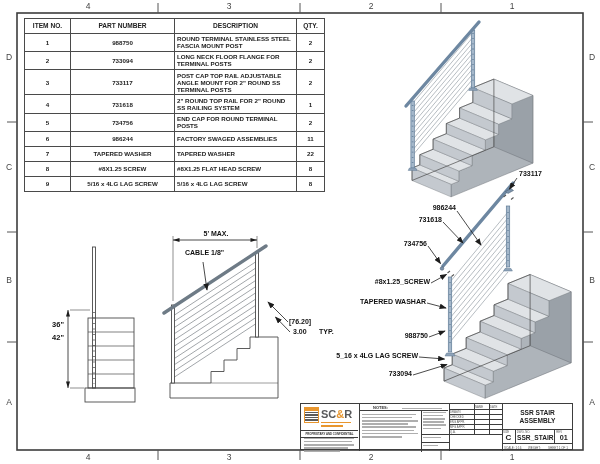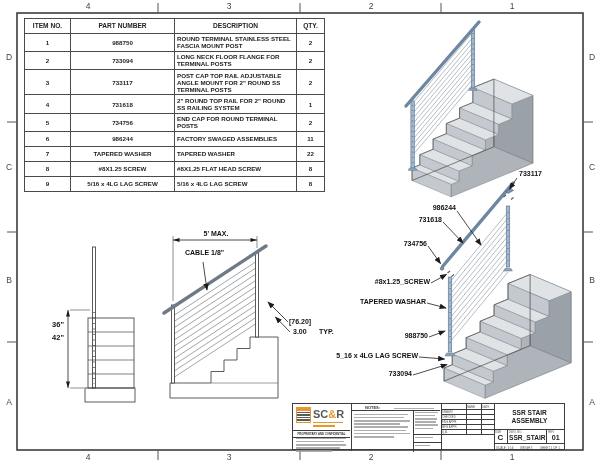--- a/index.html
+++ b/index.html
@@ -300,21 +300,21 @@
   <div class="co" style="left:519px;top:170px">733117</div>
   <div class="co" style="left:418px;top:204px;width:38px;text-align:right">986244</div>
   <div class="co" style="left:404px;top:216px;width:38px;text-align:right">731618</div>
   <div class="co" style="left:389px;top:240px;width:38px;text-align:right">734756</div>
   <div class="co" style="left:350px;top:278px;width:80px;text-align:right">#8x1.25_SCREW</div>
   <div class="co" style="left:342px;top:298px;width:84px;text-align:right">TAPERED WASHAR</div>
   <div class="co" style="left:392px;top:332px;width:36px;text-align:right">988750</div>
   <div class="co" style="left:328px;top:352px;width:90px;text-align:right">5_16 x 4LG LAG SCREW</div>
   <div class="co" style="left:376px;top:370px;width:36px;text-align:right">733094</div>
 
-  <div class="tb" style="left:292px;top:403px;width:273px;height:47px">
+  <div class="tb" style="left:300px;top:403px;width:273px;height:47px">
 
     <div class="abs" style="left:0;top:0;width:58px;height:47px;border-right:1px solid #3d3d3d">
       <div class="logoGlyph"></div>
       <div class="abs sc" style="left:20px;top:4px"><span>SC</span><span class="amp">&amp;</span><span>R</span></div>
       <div class="abs" style="left:20px;top:16px;width:32px">
         <div class="stripO" style="width:30px"></div>
           <div class="stripO" style="width:22px"></div>
       </div>
       <div class="abs" style="left:0;top:26px;width:57px;border-top:1px solid #3d3d3d;border-bottom:1px solid #3d3d3d;text-align:center;font:700 2.8px 'Liberation Sans',sans-serif;color:#333;padding:1px 0">PROPRIETARY AND CONFIDENTIAL</div>
       <div class="abs" style="left:2px;top:32px;width:52px">

